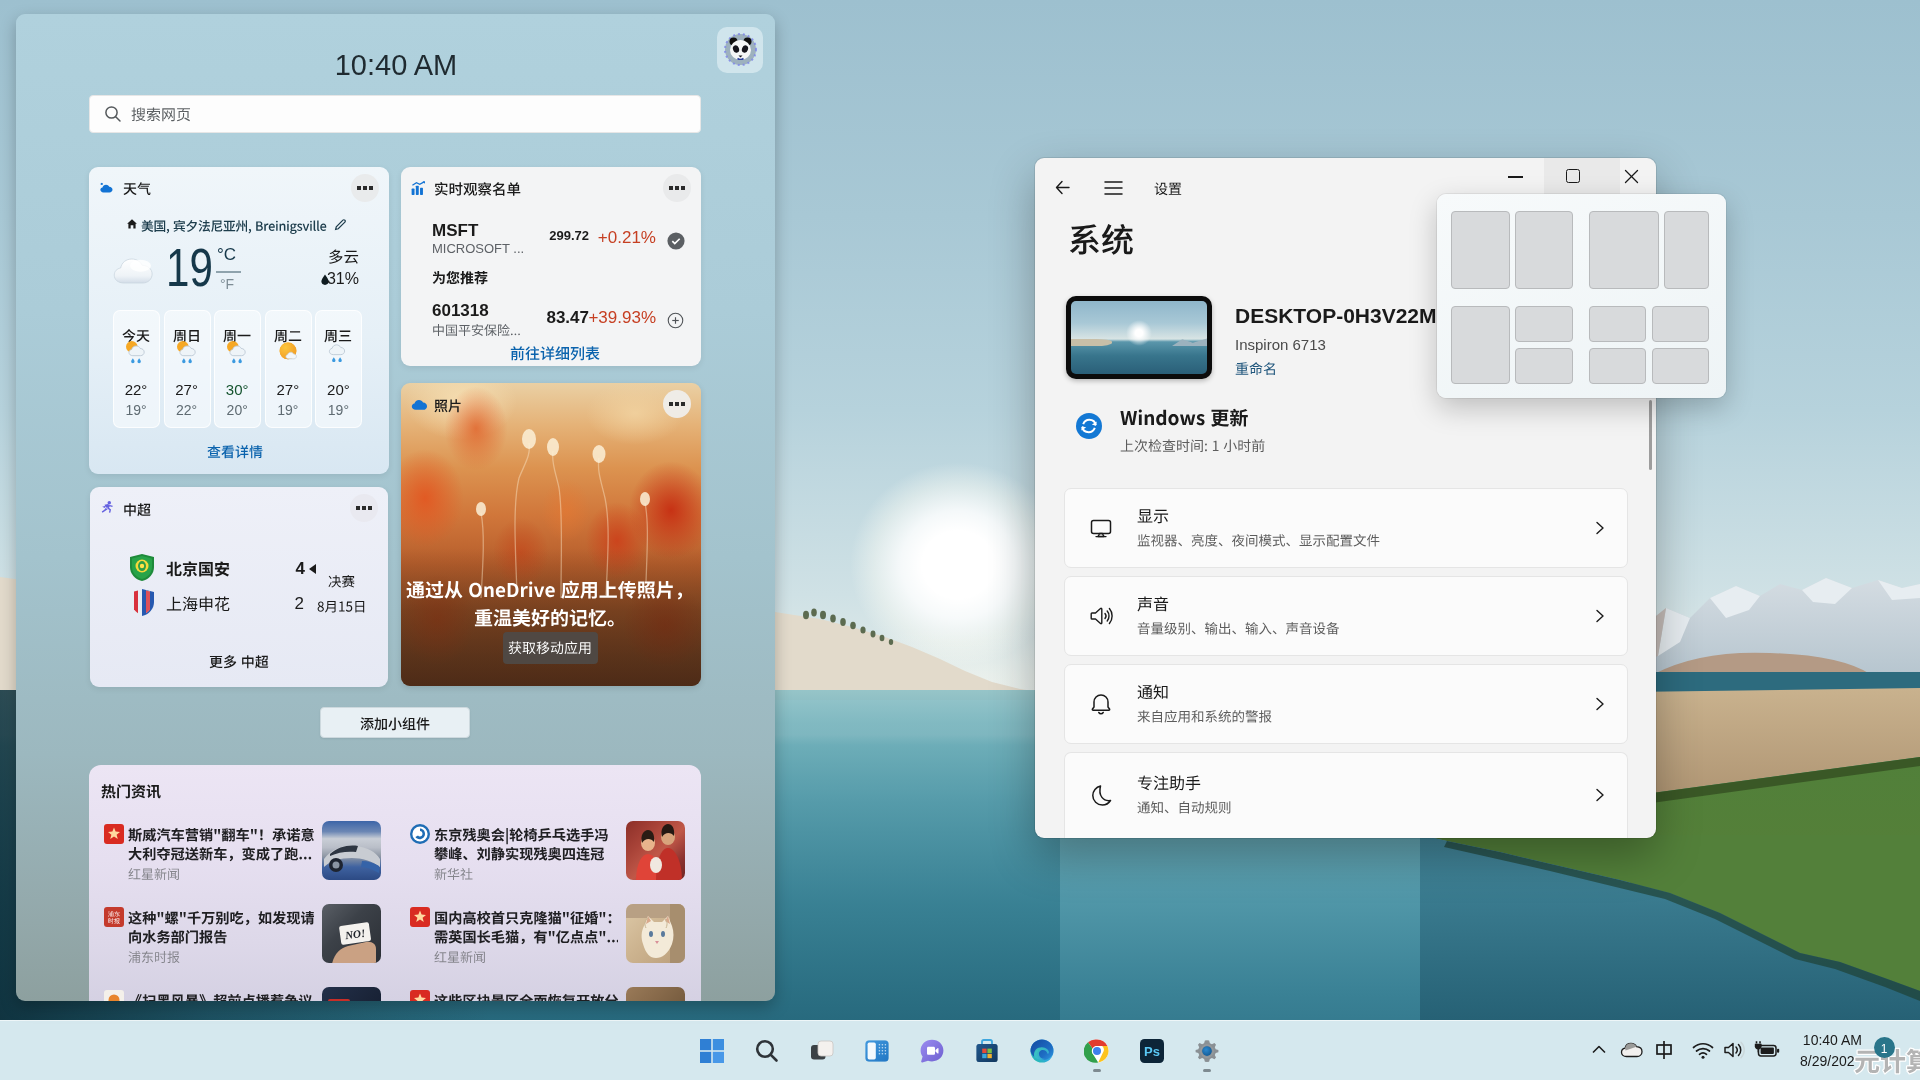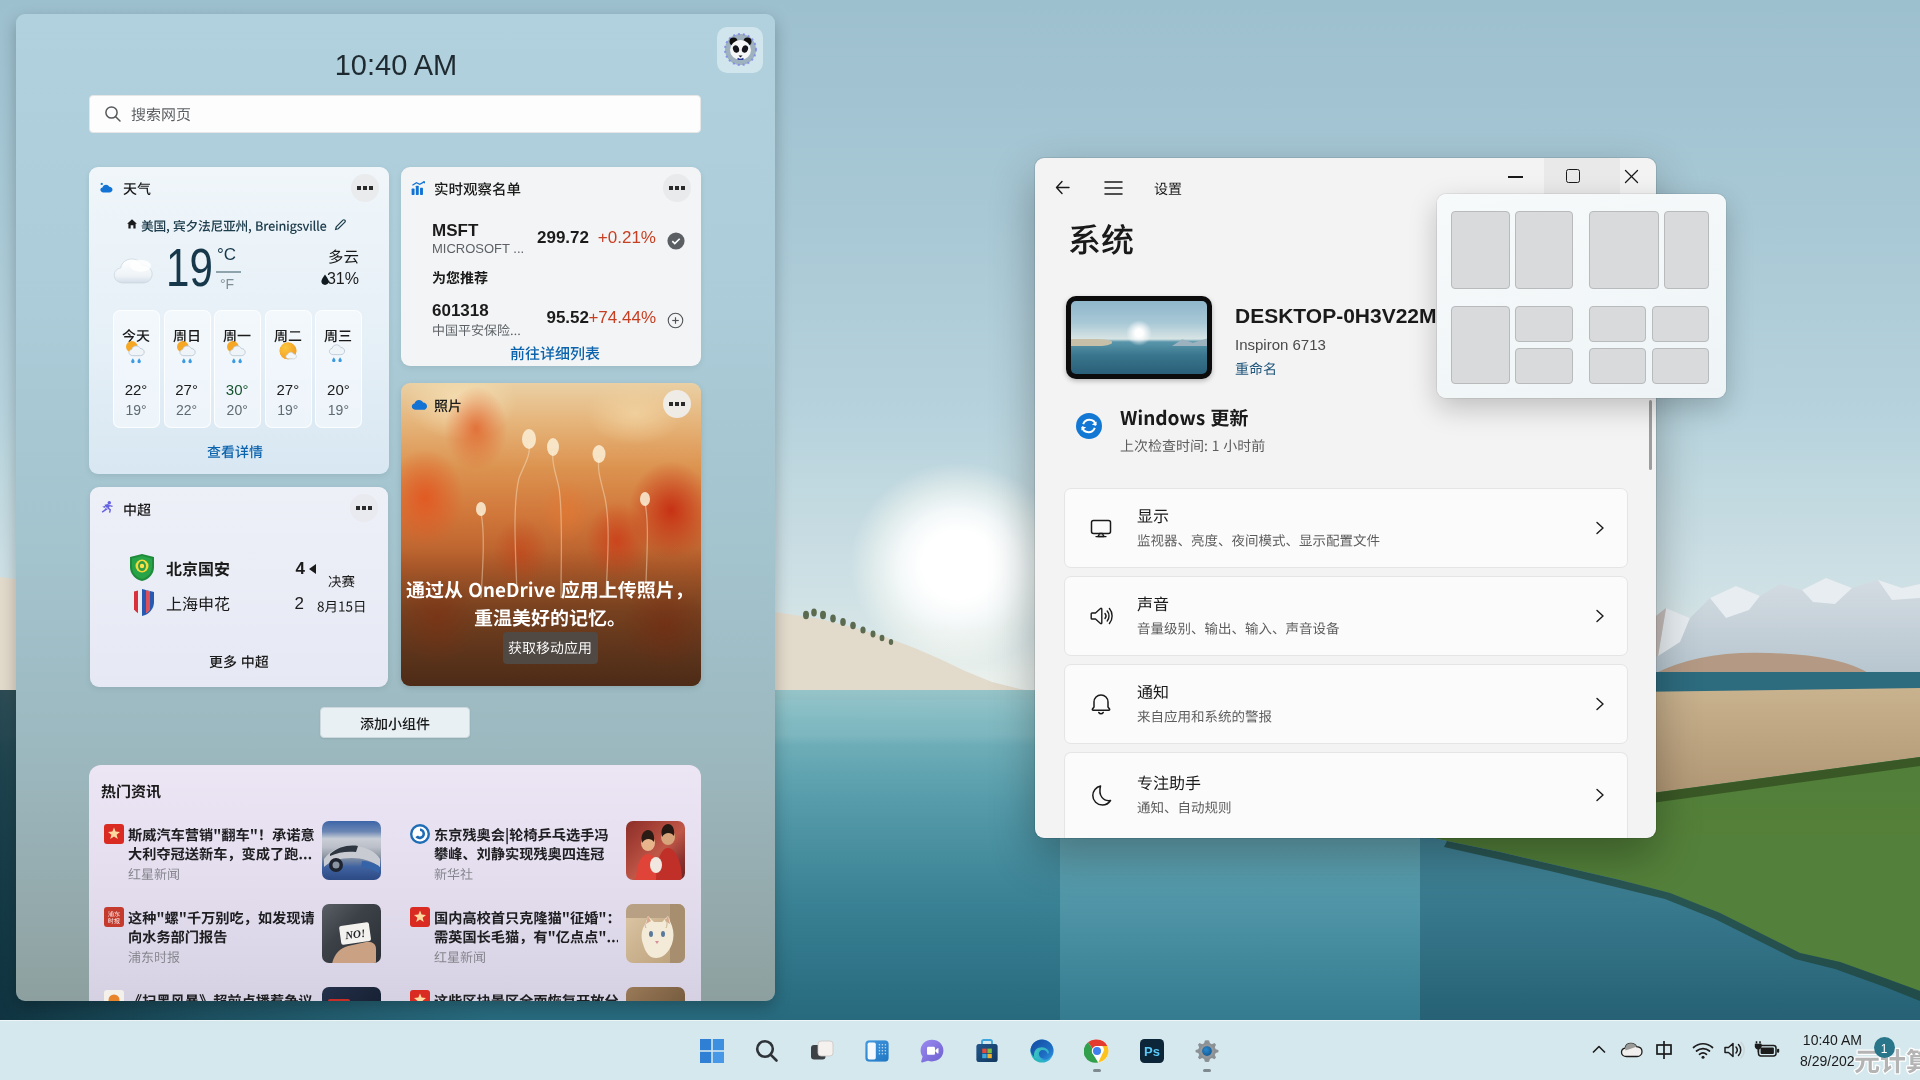--- a/index.html
+++ b/index.html
@@ -373,35 +373,35 @@
   </svg>
 <div style="position:absolute;left:432px;top:180px;"><svg width="91" height="19" viewBox="0 0 91 19">
       <path transform="translate(2,14.5)" d="M7.7 -1.3C9.6 -0.6 11.6 0.3 12.7 1.1L13.5 0.1C12.4 -0.7 10.3 -1.7 8.4 -2.3ZM3.4 -8C4.2 -7.6 5.1 -6.8 5.5 -6.3L6.4 -7.3C5.9 -7.8 5 -8.5 4.2 -8.9ZM2 -5.8C2.8 -5.3 3.7 -4.7 4.2 -4.1L5 -5.2C4.5 -5.7 3.6 -6.3 2.8 -6.7ZM1.2 -10.7V-7.6H2.6V-9.4H11.9V-7.6H13.3V-10.7H8.4C8.2 -11.2 7.8 -11.9 7.5 -12.4L6.1 -11.9C6.3 -11.6 6.6 -11.1 6.7 -10.7ZM1 -3.8V-2.7H6C5.2 -1.4 3.7 -0.6 1.1 0C1.4 0.3 1.8 0.8 1.9 1.2C5.1 0.4 6.8 -0.8 7.6 -2.7H13.6V-3.8H8.1C8.5 -5.2 8.6 -6.8 8.6 -8.8H7.2C7.1 -6.8 7 -5.1 6.6 -3.8Z M21.3 -6.4C22 -5.3 23 -3.8 23.4 -2.9L24.6 -3.7C24.2 -4.5 23.2 -5.9 22.4 -7ZM19 -5.7V-2.7H16.9V-5.7ZM19 -6.9H16.9V-9.8H19ZM15.6 -11.1V-0.3H16.9V-1.5H20.3V-11.1ZM25.5 -12.2V-9.4H20.9V-8.1H25.5V-0.7C25.5 -0.4 25.4 -0.3 25.1 -0.3C24.7 -0.3 23.7 -0.3 22.6 -0.3C22.8 0 23 0.7 23.1 1C24.5 1 25.5 1 26.1 0.8C26.7 0.6 26.9 0.2 26.9 -0.7V-8.1H28.5V-9.4H26.9V-12.2Z M35.6 -11.6V-3.8H36.9V-10.4H40.9V-3.8H42.3V-11.6ZM38.2 -9.3V-6.7C38.2 -4.5 37.8 -1.7 34.1 0.2C34.4 0.4 34.8 0.9 35 1.2C37.1 0.1 38.3 -1.4 38.9 -3V-0.4C38.9 0.7 39.3 1 40.3 1H41.4C42.8 1 42.9 0.3 43.1 -1.9C42.7 -2 42.3 -2.2 42 -2.5C41.9 -0.5 41.8 -0.1 41.4 -0.1H40.6C40.2 -0.1 40.1 -0.2 40.1 -0.6V-4H39.2C39.4 -4.9 39.5 -5.8 39.5 -6.7V-9.3ZM29.8 -7.9C30.5 -6.9 31.4 -5.6 32.1 -4.4C31.4 -2.7 30.4 -1.3 29.4 -0.4C29.7 -0.1 30.2 0.4 30.4 0.7C31.4 -0.3 32.2 -1.5 32.9 -2.9C33.3 -2.2 33.7 -1.5 33.9 -0.9L35 -1.7C34.7 -2.5 34.2 -3.5 33.6 -4.5C34.3 -6.3 34.8 -8.5 35 -10.9L34.1 -11.2L33.9 -11.1H29.7V-9.8H33.5C33.3 -8.5 33 -7.2 32.7 -6C32 -6.9 31.4 -7.8 30.8 -8.6Z M47.6 -2.1C46.9 -1.3 45.6 -0.5 44.3 -0C44.6 0.2 45 0.7 45.2 1C46.5 0.4 48 -0.6 48.9 -1.7ZM52.6 -1.3C53.8 -0.7 55.4 0.3 56.2 0.9L57.1 -0C56.3 -0.7 54.7 -1.6 53.5 -2.2ZM49.7 -12C49.9 -11.7 50 -11.4 50.1 -11.1H44.4V-8.8H45.7V-10H55.7V-8.9L55.4 -8.9H51.9C51.8 -9.1 51.7 -9.4 51.6 -9.7L50.5 -9.5C51 -7.9 51.8 -6.6 52.9 -5.6H48.9C49.7 -6.4 50.4 -7.4 50.8 -8.5L50 -8.9L49.8 -8.8L49.6 -8.8H48.2C48.3 -9.1 48.5 -9.3 48.6 -9.5L47.4 -9.7C46.8 -8.7 45.7 -7.6 44 -6.8C44.3 -6.6 44.6 -6.2 44.8 -5.9C45.9 -6.5 46.8 -7.2 47.5 -7.9H49.3C49.1 -7.6 48.8 -7.2 48.5 -6.8C48.2 -7 47.9 -7.3 47.6 -7.5L46.9 -6.9C47.2 -6.7 47.6 -6.4 47.9 -6.1C47.7 -5.9 47.4 -5.7 47.2 -5.6C46.9 -5.8 46.6 -6.1 46.3 -6.4L45.4 -5.9C45.8 -5.6 46.1 -5.3 46.4 -5C45.6 -4.5 44.8 -4.2 44 -3.9C44.3 -3.7 44.6 -3.2 44.7 -2.9C45.1 -3.1 45.5 -3.2 45.8 -3.4V-2.3H50.2V-0.2C50.2 -0 50.2 0 50 0C49.8 0 49.1 0 48.3 -0C48.5 0.3 48.7 0.8 48.7 1.1C49.8 1.1 50.5 1.1 51 1C51.5 0.8 51.6 0.5 51.6 -0.2V-2.3H55.7V-3.5H46.1C46.9 -3.9 47.7 -4.4 48.4 -5V-4.4H53.3V-5.2C54.3 -4.4 55.4 -3.8 56.8 -3.4C56.9 -3.8 57.3 -4.3 57.6 -4.5C56.4 -4.8 55.4 -5.2 54.6 -5.8C55.3 -6.5 56 -7.5 56.5 -8.4L55.9 -8.8H57V-11.1H51.7C51.5 -11.5 51.3 -12 51.1 -12.3ZM52.5 -7.8H54.7C54.4 -7.3 54.1 -6.9 53.7 -6.5C53.2 -6.9 52.9 -7.3 52.5 -7.8Z M61.6 -7.5C62.3 -7 63.1 -6.4 63.7 -5.8C62.1 -5 60.3 -4.4 58.6 -4.1C58.8 -3.8 59.1 -3.2 59.3 -2.8C60 -3 60.8 -3.2 61.6 -3.5V1.2H62.9V0.5H69V1.2H70.4V-5.1H65.1C67.3 -6.4 69.2 -8.1 70.3 -10.3L69.4 -10.9L69.2 -10.8H64.4C64.7 -11.2 65 -11.6 65.3 -12L63.7 -12.3C62.9 -10.9 61.2 -9.4 58.9 -8.3C59.2 -8 59.6 -7.5 59.8 -7.2C61.1 -7.9 62.3 -8.7 63.2 -9.6H68.3C67.5 -8.4 66.3 -7.4 65 -6.6C64.3 -7.1 63.4 -7.8 62.7 -8.3ZM69 -0.7H62.9V-3.8H69Z M75.9 -6.2H79V-4.9H75.9ZM80.4 -6.2H83.7V-4.9H80.4ZM75.9 -8.6H79V-7.3H75.9ZM80.4 -8.6H83.7V-7.3H80.4ZM82.6 -12.2C82.3 -11.4 81.7 -10.5 81.2 -9.7H77.9L78.5 -10C78.2 -10.6 77.5 -11.5 77 -12.2L75.8 -11.6C76.3 -11.1 76.8 -10.3 77.1 -9.7H74.6V-3.8H79V-2.6H73.2V-1.3H79V1.2H80.4V-1.3H86.3V-2.6H80.4V-3.8H85.1V-9.7H82.8C83.2 -10.3 83.7 -11 84.1 -11.7Z" fill="#1b1b1b"></path>
     </svg></div>
 <div style="position:absolute;left:663px;top:174px;width:28px;height:28px;border-radius:50%;background:#e9eaeb"></div>
 <div style="position:absolute;left:669.4px;top:186.4px;width:3.2px;height:3.2px;background:#2a2a2a"></div>
 <div style="position:absolute;left:675.4px;top:186.4px;width:3.2px;height:3.2px;background:#2a2a2a"></div>
 <div style="position:absolute;left:681.4px;top:186.4px;width:3.2px;height:3.2px;background:#2a2a2a"></div>
 <div style="position:absolute;font-family:'Liberation Sans',sans-serif;font-size:17px;font-weight:700;color:#1b1b1b;line-height:1;white-space:pre;left:432px;top:222px;">MSFT</div>
 <div style="position:absolute;font-family:'Liberation Sans',sans-serif;font-size:13px;font-weight:400;color:#5d6166;line-height:1;white-space:pre;left:432px;top:242px;">MICROSOFT ...</div>
-<div style="position:absolute;font-family:'Liberation Sans',sans-serif;font-size:17px;font-weight:700;color:#1b1b1b;line-height:1;white-space:pre;right:1331px;top:229px;">299.72</div>
+<div style="position:absolute;font-family:'Liberation Sans',sans-serif;font-size:13px;font-weight:700;color:#1b1b1b;line-height:1;white-space:pre;right:1331px;top:229px;">299.72</div>
 <div style="position:absolute;font-family:'Liberation Sans',sans-serif;font-size:17px;font-weight:400;color:#c63f22;line-height:1;white-space:pre;right:1264px;top:229px;text-align:center;">+0.21%</div>
 <svg style="position:absolute;left:667px;top:232px" width="18" height="18" viewBox="0 0 22 22">
     <circle cx="11" cy="11" r="10.5" fill="#5b5f63"></circle>
     <path d="M6.5 11.2 L9.5 14.2 L15.5 8.2" fill="none" stroke="#fff" stroke-width="2"></path>
   </svg>
 <div style="position:absolute;left:430px;top:269px;"><svg width="60" height="19" viewBox="0 0 60 19">
       <path transform="translate(2,14)" d="M1.9 -10.9C2.4 -10.3 3 -9.4 3.2 -8.8L4.8 -9.5C4.5 -10 3.9 -10.9 3.4 -11.6ZM6.7 -5C7.4 -4.1 8.1 -3 8.4 -2.3L9.9 -3.1C9.5 -3.8 8.8 -4.8 8.2 -5.6ZM5.4 -11.9V-10C5.4 -9.5 5.4 -9.1 5.3 -8.6H1V-6.9H5.2C4.7 -4.6 3.6 -2.1 0.7 -0.3C1.1 0 1.8 0.6 2 1C5.3 -1.2 6.5 -4.2 6.9 -6.9H11C10.8 -2.9 10.7 -1.2 10.3 -0.8C10.1 -0.6 10 -0.6 9.7 -0.6C9.3 -0.6 8.5 -0.6 7.6 -0.6C7.9 -0.2 8.2 0.6 8.2 1.1C9.1 1.1 9.9 1.2 10.5 1.1C11 1 11.5 0.8 11.9 0.3C12.4 -0.4 12.6 -2.4 12.8 -7.8C12.8 -8.1 12.8 -8.6 12.8 -8.6H7.1C7.1 -9.1 7.1 -9.5 7.1 -10V-11.9Z M20.3 -7.9C19.9 -7.1 19.3 -6.2 18.6 -5.6C18.9 -5.4 19.5 -4.9 19.8 -4.6C20.5 -5.3 21.3 -6.4 21.8 -7.5ZM24.3 -7.3C24.9 -6.5 25.6 -5.3 25.9 -4.6L27.3 -5.3C27 -6.1 26.3 -7.1 25.6 -8ZM17.5 -3.1V-1C17.5 0.5 18 1 20 1C20.4 1 22.3 1 22.8 1C24.4 1 24.8 0.5 25 -1.4C24.6 -1.5 23.9 -1.8 23.5 -2.1C23.4 -0.7 23.3 -0.5 22.6 -0.5C22.1 -0.5 20.6 -0.5 20.2 -0.5C19.4 -0.5 19.2 -0.6 19.2 -1V-3.1ZM24.5 -2.9C25.1 -1.8 25.7 -0.4 25.8 0.4L27.4 -0.2C27.2 -1.1 26.6 -2.4 25.9 -3.4ZM15.8 -3.1C15.5 -2.1 15 -0.9 14.5 -0.1L16.1 0.7C16.5 -0.2 17 -1.5 17.3 -2.5ZM20.3 -11.9C19.9 -10.7 19.2 -9.5 18.3 -8.8C18.6 -8.5 19.3 -8 19.5 -7.7C20 -8.1 20.4 -8.7 20.8 -9.3H25.3C25.2 -8.9 25 -8.6 24.9 -8.3L26.3 -8C26.7 -8.7 27.1 -9.7 27.4 -10.6L26.2 -10.8L26 -10.8H21.6C21.7 -11 21.8 -11.3 21.9 -11.5ZM19.8 -3.5C20.5 -2.8 21.2 -1.8 21.5 -1.1L22.9 -1.9C22.7 -2.5 22.1 -3.1 21.6 -3.7C22.3 -3.7 22.9 -3.8 23.4 -4C23.9 -4.2 24 -4.6 24 -5.3V-9H22.4V-5.4C22.4 -5.2 22.3 -5.2 22.2 -5.2C22 -5.2 21.4 -5.2 20.9 -5.2C21 -4.9 21.2 -4.4 21.3 -4L21.1 -4.3ZM17.6 -12C16.9 -10.5 15.6 -9 14.3 -8.1C14.7 -7.8 15.2 -7.1 15.4 -6.8C15.7 -7 16 -7.4 16.4 -7.7V-3.7H18V-9.6C18.4 -10.2 18.8 -10.8 19.1 -11.5Z M37 -11.2C37.3 -10.7 37.6 -10 37.8 -9.5H35.9C36.1 -10.1 36.4 -10.7 36.6 -11.4L35 -11.8C34.4 -9.7 33.3 -7.7 32 -6.4C32.1 -6.3 32.4 -6.1 32.6 -5.9L31.7 -5.6V-7.8H33V-9.3H31.7V-11.9H30V-9.3H28.5V-7.8H30V-5.2C29.4 -5 28.8 -4.9 28.3 -4.8L28.7 -3.2L30 -3.6V-0.7C30 -0.5 30 -0.4 29.8 -0.4C29.6 -0.4 29.1 -0.4 28.6 -0.4C28.9 0 29.1 0.8 29.1 1.2C30 1.2 30.6 1.1 31.1 0.9C31.5 0.6 31.7 0.1 31.7 -0.7V-4L33 -4.4L32.9 -5.5L33.2 -5.2C33.5 -5.5 33.8 -5.9 34.1 -6.3V1.3H35.7V0.4H41.5V-1.1H39V-2.5H41V-3.9H39V-5.2H41V-6.7H39V-7.9H41.2V-9.5H38.5L39.4 -9.8C39.2 -10.4 38.8 -11.2 38.4 -11.8ZM35.7 -5.2H37.4V-3.9H35.7ZM35.7 -6.7V-7.9H37.4V-6.7ZM35.7 -2.5H37.4V-1.1H35.7Z M42.7 -11.1V-9.6H45.5V-8.7H46.8L46.5 -8H42.8V-6.6H45.6C44.7 -5.3 43.6 -4.2 42.2 -3.5C42.6 -3.2 43.1 -2.5 43.3 -2.1C43.8 -2.4 44.2 -2.7 44.7 -3.1V1.3H46.2V-4.7C46.7 -5.3 47.1 -5.9 47.5 -6.6H55.2V-8H48.3L48.6 -8.9L47.2 -9.3V-9.6H50.9V-8.7H52.5V-9.6H55.3V-11.1H52.5V-11.9H50.9V-11.1H47.2V-11.9H45.5V-11.1ZM50.6 -3.8V-3.1H46.9V-1.6H50.6V-0.4C50.6 -0.2 50.5 -0.2 50.3 -0.2C50.1 -0.2 49.4 -0.2 48.8 -0.2C49 0.2 49.2 0.8 49.3 1.2C50.2 1.2 51 1.2 51.5 1C52 0.8 52.2 0.4 52.2 -0.3V-1.6H55.4V-3.1H52.2V-3.3C53 -3.8 53.9 -4.5 54.5 -5.1L53.5 -5.9L53.2 -5.8H48V-4.5H51.7C51.3 -4.2 50.9 -3.9 50.6 -3.8Z" fill="#1b1b1b"></path>
     </svg></div>
 <div style="position:absolute;font-family:'Liberation Sans',sans-serif;font-size:17px;font-weight:700;color:#1b1b1b;line-height:1;white-space:pre;left:432px;top:302px;">601318</div>
 <div style="position:absolute;left:430px;top:321.5px;"><svg width="92" height="17" viewBox="0 0 92 17">
       <path transform="translate(2,13)" d="M6 -10.9V-8.6H1.2V-2.4H2.2V-3.2H6V1H7V-3.2H10.7V-2.5H11.7V-8.6H7V-10.9ZM2.2 -4.2V-7.6H6V-4.2ZM10.7 -4.2H7V-7.6H10.7Z M20.7 -4.2C21.2 -3.7 21.7 -3.1 22 -2.7L22.7 -3.1C22.4 -3.5 21.8 -4.1 21.3 -4.5ZM16 -2.5V-1.7H23.1V-2.5H19.9V-4.7H22.5V-5.6H19.9V-7.4H22.8V-8.3H16.1V-7.4H19V-5.6H16.5V-4.7H19V-2.5ZM14.1 -10.3V1H15.1V0.4H23.9V1H24.9V-10.3ZM15.1 -0.5V-9.4H23.9V-0.5Z M28.3 -8.2C28.8 -7.2 29.3 -6 29.5 -5.2L30.4 -5.5C30.2 -6.3 29.7 -7.5 29.1 -8.4ZM35.8 -8.5C35.5 -7.6 34.9 -6.2 34.4 -5.4L35.2 -5.1C35.8 -5.9 36.4 -7.2 36.8 -8.2ZM26.7 -4.5V-3.5H32V1H33V-3.5H38.3V-4.5H33V-9.1H37.6V-10H27.4V-9.1H32V-4.5Z M44.4 -10.7C44.6 -10.3 44.8 -9.8 45 -9.4H40.2V-6.8H41.2V-8.5H49.8V-6.8H50.8V-9.4H46.1C45.9 -9.9 45.6 -10.5 45.4 -10.9ZM47.5 -4.9C47.1 -3.9 46.6 -3 45.8 -2.3C44.9 -2.7 43.9 -3 43 -3.3C43.4 -3.8 43.7 -4.3 44.1 -4.9ZM42.9 -4.9C42.4 -4.2 41.9 -3.5 41.5 -2.9C42.6 -2.5 43.8 -2.1 44.9 -1.6C43.7 -0.8 42 -0.2 40.1 0.1C40.3 0.3 40.6 0.8 40.7 1C42.8 0.5 44.6 -0.1 46 -1.2C47.6 -0.5 49.1 0.3 50.1 0.9L50.9 0.1C49.9 -0.5 48.4 -1.2 46.8 -1.9C47.6 -2.7 48.2 -3.7 48.6 -4.9H51.2V-5.8H44.6C44.9 -6.5 45.3 -7.1 45.5 -7.7L44.5 -8C44.2 -7.3 43.8 -6.6 43.4 -5.8H39.9V-4.9Z M57.9 -9.4H62.7V-7H57.9ZM56.9 -10.3V-6.2H59.8V-4.5H56V-3.7H59.2C58.3 -2.3 56.9 -1 55.6 -0.3C55.8 -0.1 56.1 0.2 56.3 0.5C57.6 -0.3 58.9 -1.6 59.8 -3V1H60.7V-3.1C61.6 -1.6 62.9 -0.3 64.1 0.5C64.2 0.2 64.5 -0.1 64.8 -0.3C63.5 -1 62.2 -2.3 61.3 -3.7H64.4V-4.5H60.7V-6.2H63.7V-10.3ZM55.6 -10.9C54.8 -8.9 53.6 -7 52.3 -5.7C52.5 -5.5 52.8 -5 52.8 -4.8C53.3 -5.3 53.8 -5.8 54.2 -6.4V1H55.2V-7.9C55.7 -8.7 56.1 -9.7 56.5 -10.6Z M70.5 -4.6C70.9 -3.6 71.2 -2.3 71.3 -1.5L72.1 -1.7C72 -2.5 71.6 -3.8 71.3 -4.8ZM73 -5C73.2 -4 73.4 -2.7 73.5 -1.9L74.3 -2C74.2 -2.8 74 -4.1 73.7 -5.1ZM66.1 -10.4V1H67V-9.5H68.6C68.4 -8.6 68 -7.5 67.6 -6.6C68.5 -5.5 68.8 -4.6 68.8 -3.9C68.8 -3.5 68.7 -3.2 68.5 -3C68.4 -2.9 68.2 -2.9 68.1 -2.9C67.9 -2.9 67.6 -2.9 67.3 -2.9C67.5 -2.7 67.6 -2.3 67.6 -2.1C67.9 -2 68.2 -2 68.4 -2.1C68.7 -2.1 69 -2.2 69.1 -2.3C69.5 -2.6 69.6 -3.1 69.6 -3.8C69.6 -4.7 69.4 -5.6 68.5 -6.7C68.9 -7.7 69.4 -9 69.8 -10.1L69.1 -10.4L69 -10.4ZM73.3 -11C72.5 -9.2 71 -7.6 69.4 -6.6C69.5 -6.4 69.8 -6 69.9 -5.8C70.4 -6.1 70.8 -6.4 71.2 -6.8V-6H75.6V-6.9H71.3C72.1 -7.6 72.9 -8.5 73.5 -9.5C74.4 -8.2 75.9 -6.7 77.2 -5.9C77.3 -6.1 77.5 -6.5 77.7 -6.7C76.4 -7.5 74.8 -9 73.9 -10.3L74.2 -10.7ZM69.8 -0.5V0.4H77.4V-0.5H75C75.7 -1.7 76.4 -3.4 77 -4.8L76.1 -5.1C75.7 -3.7 74.9 -1.7 74.2 -0.5Z M79.8 0.2C80.3 0.2 80.7 -0.2 80.7 -0.7C80.7 -1.3 80.3 -1.6 79.8 -1.6C79.3 -1.6 78.9 -1.3 78.9 -0.7C78.9 -0.2 79.3 0.2 79.8 0.2Z M83.4 0.2C83.9 0.2 84.3 -0.2 84.3 -0.7C84.3 -1.3 83.9 -1.6 83.4 -1.6C82.9 -1.6 82.6 -1.3 82.6 -0.7C82.6 -0.2 82.9 0.2 83.4 0.2Z M87 0.2C87.5 0.2 87.9 -0.2 87.9 -0.7C87.9 -1.3 87.5 -1.6 87 -1.6C86.6 -1.6 86.2 -1.3 86.2 -0.7C86.2 -0.2 86.6 0.2 87 0.2Z" fill="#5d6166"></path>
     </svg></div>
-<div style="position:absolute;font-family:'Liberation Sans',sans-serif;font-size:17px;font-weight:700;color:#1b1b1b;line-height:1;white-space:pre;right:1331px;top:309px;">95.52</div>
-<div style="position:absolute;font-family:'Liberation Sans',sans-serif;font-size:17px;font-weight:400;color:#c63f22;line-height:1;white-space:pre;right:1264px;top:309px;">+74.44%</div>
+<div style="position:absolute;font-family:'Liberation Sans',sans-serif;font-size:17px;font-weight:700;color:#1b1b1b;line-height:1;white-space:pre;right:1331px;top:309px;">83.47</div>
+<div style="position:absolute;font-family:'Liberation Sans',sans-serif;font-size:17px;font-weight:400;color:#c63f22;line-height:1;white-space:pre;right:1264px;top:309px;">+39.93%</div>
 <svg style="position:absolute;left:667px;top:312px" width="17" height="17" viewBox="0 0 22 22">
     <circle cx="11" cy="11" r="9.4" fill="none" stroke="#4f5357" stroke-width="1.4"></circle>
     <line x1="11" y1="6.8" x2="11" y2="15.2" stroke="#4f5357" stroke-width="1.5"></line>
     <line x1="6.8" y1="11" x2="15.2" y2="11" stroke="#4f5357" stroke-width="1.5"></line>
   </svg>
 <div style="position:absolute;left:508px;top:344px;"><svg width="94" height="20" viewBox="0 0 94 20">
       <path transform="translate(2,15)" d="M8.9 -7.7V-1.5H10.2V-7.7ZM11.9 -8.1V-0.4C11.9 -0.2 11.9 -0.1 11.6 -0.1C11.4 -0.1 10.6 -0.1 9.7 -0.1C9.9 0.2 10.2 0.8 10.2 1.2C11.4 1.2 12.2 1.2 12.7 1C13.2 0.7 13.3 0.4 13.3 -0.4V-8.1ZM10.7 -12.7C10.3 -12 9.8 -11.1 9.3 -10.3H5L5.7 -10.6C5.5 -11.2 4.9 -12.1 4.3 -12.7L3 -12.2C3.4 -11.6 4 -10.9 4.2 -10.3H0.8V-9.1H14.3V-10.3H10.9C11.4 -10.9 11.8 -11.6 12.2 -12.3ZM6 -4.3V-3H3V-4.3ZM6 -5.4H3V-6.6H6ZM1.6 -7.9V1.2H3V-2H6V-0.3C6 -0.1 5.9 -0 5.7 0C5.5 0 4.8 0 4.2 -0C4.4 0.3 4.6 0.9 4.6 1.2C5.6 1.2 6.3 1.2 6.7 1C7.2 0.8 7.3 0.4 7.3 -0.2V-7.9Z M18.6 -12.6C18 -11.6 16.7 -10.4 15.6 -9.6C15.8 -9.3 16.2 -8.7 16.3 -8.4C17.7 -9.3 19.1 -10.8 19.9 -12.1ZM18.9 -9.3C18.1 -7.8 16.7 -6.3 15.4 -5.3C15.6 -5 16 -4.2 16.1 -3.9C16.6 -4.3 17.1 -4.7 17.5 -5.2V1.3H19V-6.9C19.4 -7.5 19.8 -8.2 20.2 -8.8ZM23.2 -12.3C23.7 -11.5 24.2 -10.5 24.4 -9.8H20.3V-8.5H24V-5.4H20.8V-4.1H24V-0.5H19.9V0.8H29.4V-0.5H25.5V-4.1H28.6V-5.4H25.5V-8.5H29V-9.8H24.4L25.8 -10.3C25.5 -11 25 -12 24.5 -12.7Z M31.5 -11.5C32.3 -10.8 33.3 -9.8 33.8 -9.2L34.8 -10.2C34.3 -10.8 33.2 -11.7 32.4 -12.4ZM30.6 -8V-6.6H32.7V-1.5C32.7 -0.7 32.3 -0.2 32 0C32.2 0.3 32.6 0.8 32.7 1.1C33 0.7 33.4 0.4 35.9 -1.6C35.8 -1.8 35.7 -2 35.6 -2.3L35.4 -2.8L34.1 -1.8V-8ZM42.2 -12.7C42 -11.8 41.4 -10.7 41 -9.8H38.2L39.3 -10.3C39.1 -10.9 38.5 -11.9 38 -12.6L36.8 -12.2C37.2 -11.4 37.7 -10.5 37.9 -9.8H36V-8.5H39.4V-6.7H36.5V-5.4H39.4V-3.6H35.6V-2.3H39.4V1.2H40.8V-2.3H44.4V-3.6H40.8V-5.4H43.6V-6.7H40.8V-8.5H44.1V-9.8H42.5C42.9 -10.6 43.3 -11.4 43.7 -12.3Z M45.5 -0.9 45.7 0.5C47.2 0.2 49.2 -0.2 51.1 -0.6L51 -1.8C49 -1.5 46.9 -1.1 45.5 -0.9ZM45.9 -6.3C46.1 -6.4 46.5 -6.5 48.4 -6.7C47.7 -5.8 47.1 -5.1 46.8 -4.9C46.3 -4.4 45.9 -4 45.5 -4C45.7 -3.6 45.9 -2.9 46 -2.7C46.4 -2.9 46.9 -3 51.1 -3.7C51 -4 51 -4.5 51 -4.9L48 -4.5C49.2 -5.7 50.4 -7.1 51.4 -8.5L50.2 -9.3C50 -8.8 49.6 -8.4 49.4 -8L47.4 -7.8C48.3 -9 49.3 -10.6 50 -12.1L48.6 -12.7C47.9 -10.9 46.7 -9.1 46.4 -8.6C46 -8.1 45.7 -7.7 45.4 -7.6C45.6 -7.3 45.8 -6.6 45.9 -6.3ZM54.5 -1.2H52.7V-5.1H54.5ZM55.9 -1.2V-5.1H57.6V-1.2ZM51.4 -11.9V1H52.7V0.1H57.6V0.9H59V-11.9ZM54.5 -6.5H52.7V-10.5H54.5ZM55.9 -6.5V-10.5H57.6V-6.5Z M69.5 -11V-2.5H70.9V-11ZM72.6 -12.6V-0.5C72.6 -0.2 72.5 -0.1 72.2 -0.1C72 -0.1 71.2 -0.1 70.4 -0.2C70.6 0.2 70.8 0.8 70.8 1.2C72 1.2 72.8 1.2 73.3 0.9C73.8 0.7 74 0.3 74 -0.5V-12.6ZM62.7 -4.4C63.3 -3.9 64.2 -3.2 64.7 -2.7C63.8 -1.4 62.5 -0.4 61.1 0.2C61.4 0.4 61.7 1 61.9 1.4C65.2 -0.1 67.5 -3.1 68.2 -8.4L67.3 -8.6L67 -8.6H64C64.2 -9.2 64.4 -9.9 64.5 -10.5H68.6V-11.9H60.8V-10.5H63.1C62.6 -8.4 61.8 -6.3 60.6 -5C60.9 -4.8 61.5 -4.3 61.7 -4.1C62.4 -4.9 63 -6 63.5 -7.3H66.6C66.4 -6 66 -4.9 65.5 -3.9C64.9 -4.4 64.1 -5 63.5 -5.5Z M78.7 1.3C79 1 79.7 0.8 83.9 -0.5C83.8 -0.8 83.7 -1.4 83.7 -1.8L80.2 -0.8V-3.8C81 -4.3 81.8 -4.9 82.4 -5.6C83.5 -2.5 85.5 -0.2 88.6 0.8C88.8 0.4 89.2 -0.1 89.6 -0.4C88.1 -0.8 86.9 -1.5 85.9 -2.4C86.8 -3 87.9 -3.7 88.8 -4.4L87.6 -5.2C87 -4.6 86 -3.9 85.1 -3.3C84.6 -4 84.1 -4.8 83.7 -5.7H89.1V-6.9H83.2V-8H87.9V-9.2H83.2V-10.2H88.6V-11.4H83.2V-12.7H81.8V-11.4H76.5V-10.2H81.8V-9.2H77.3V-8H81.8V-6.9H75.9V-5.7H80.6C79.2 -4.5 77.2 -3.4 75.4 -2.9C75.8 -2.6 76.2 -2.1 76.4 -1.7C77.1 -2 77.9 -2.4 78.7 -2.8V-1.1C78.7 -0.5 78.4 -0.2 78.1 -0C78.3 0.3 78.6 0.9 78.7 1.3Z" fill="#0b63ad"></path>
     </svg></div>
 <div style="position:absolute;left:401px;top:383px;width:300px;height:303px;border-radius:9px;overflow:hidden;box-shadow:0 2px 6px rgba(0,0,0,0.12)">
 <div style="position:absolute;inset:0;background:linear-gradient(180deg,#ead0a4 0%,#e5b277 14%,#dc9350 28%,#d0763a 44%,#b65e2c 60%,#955026 76%,#7a4423 90%,#6b3a1f 100%)"></div>

